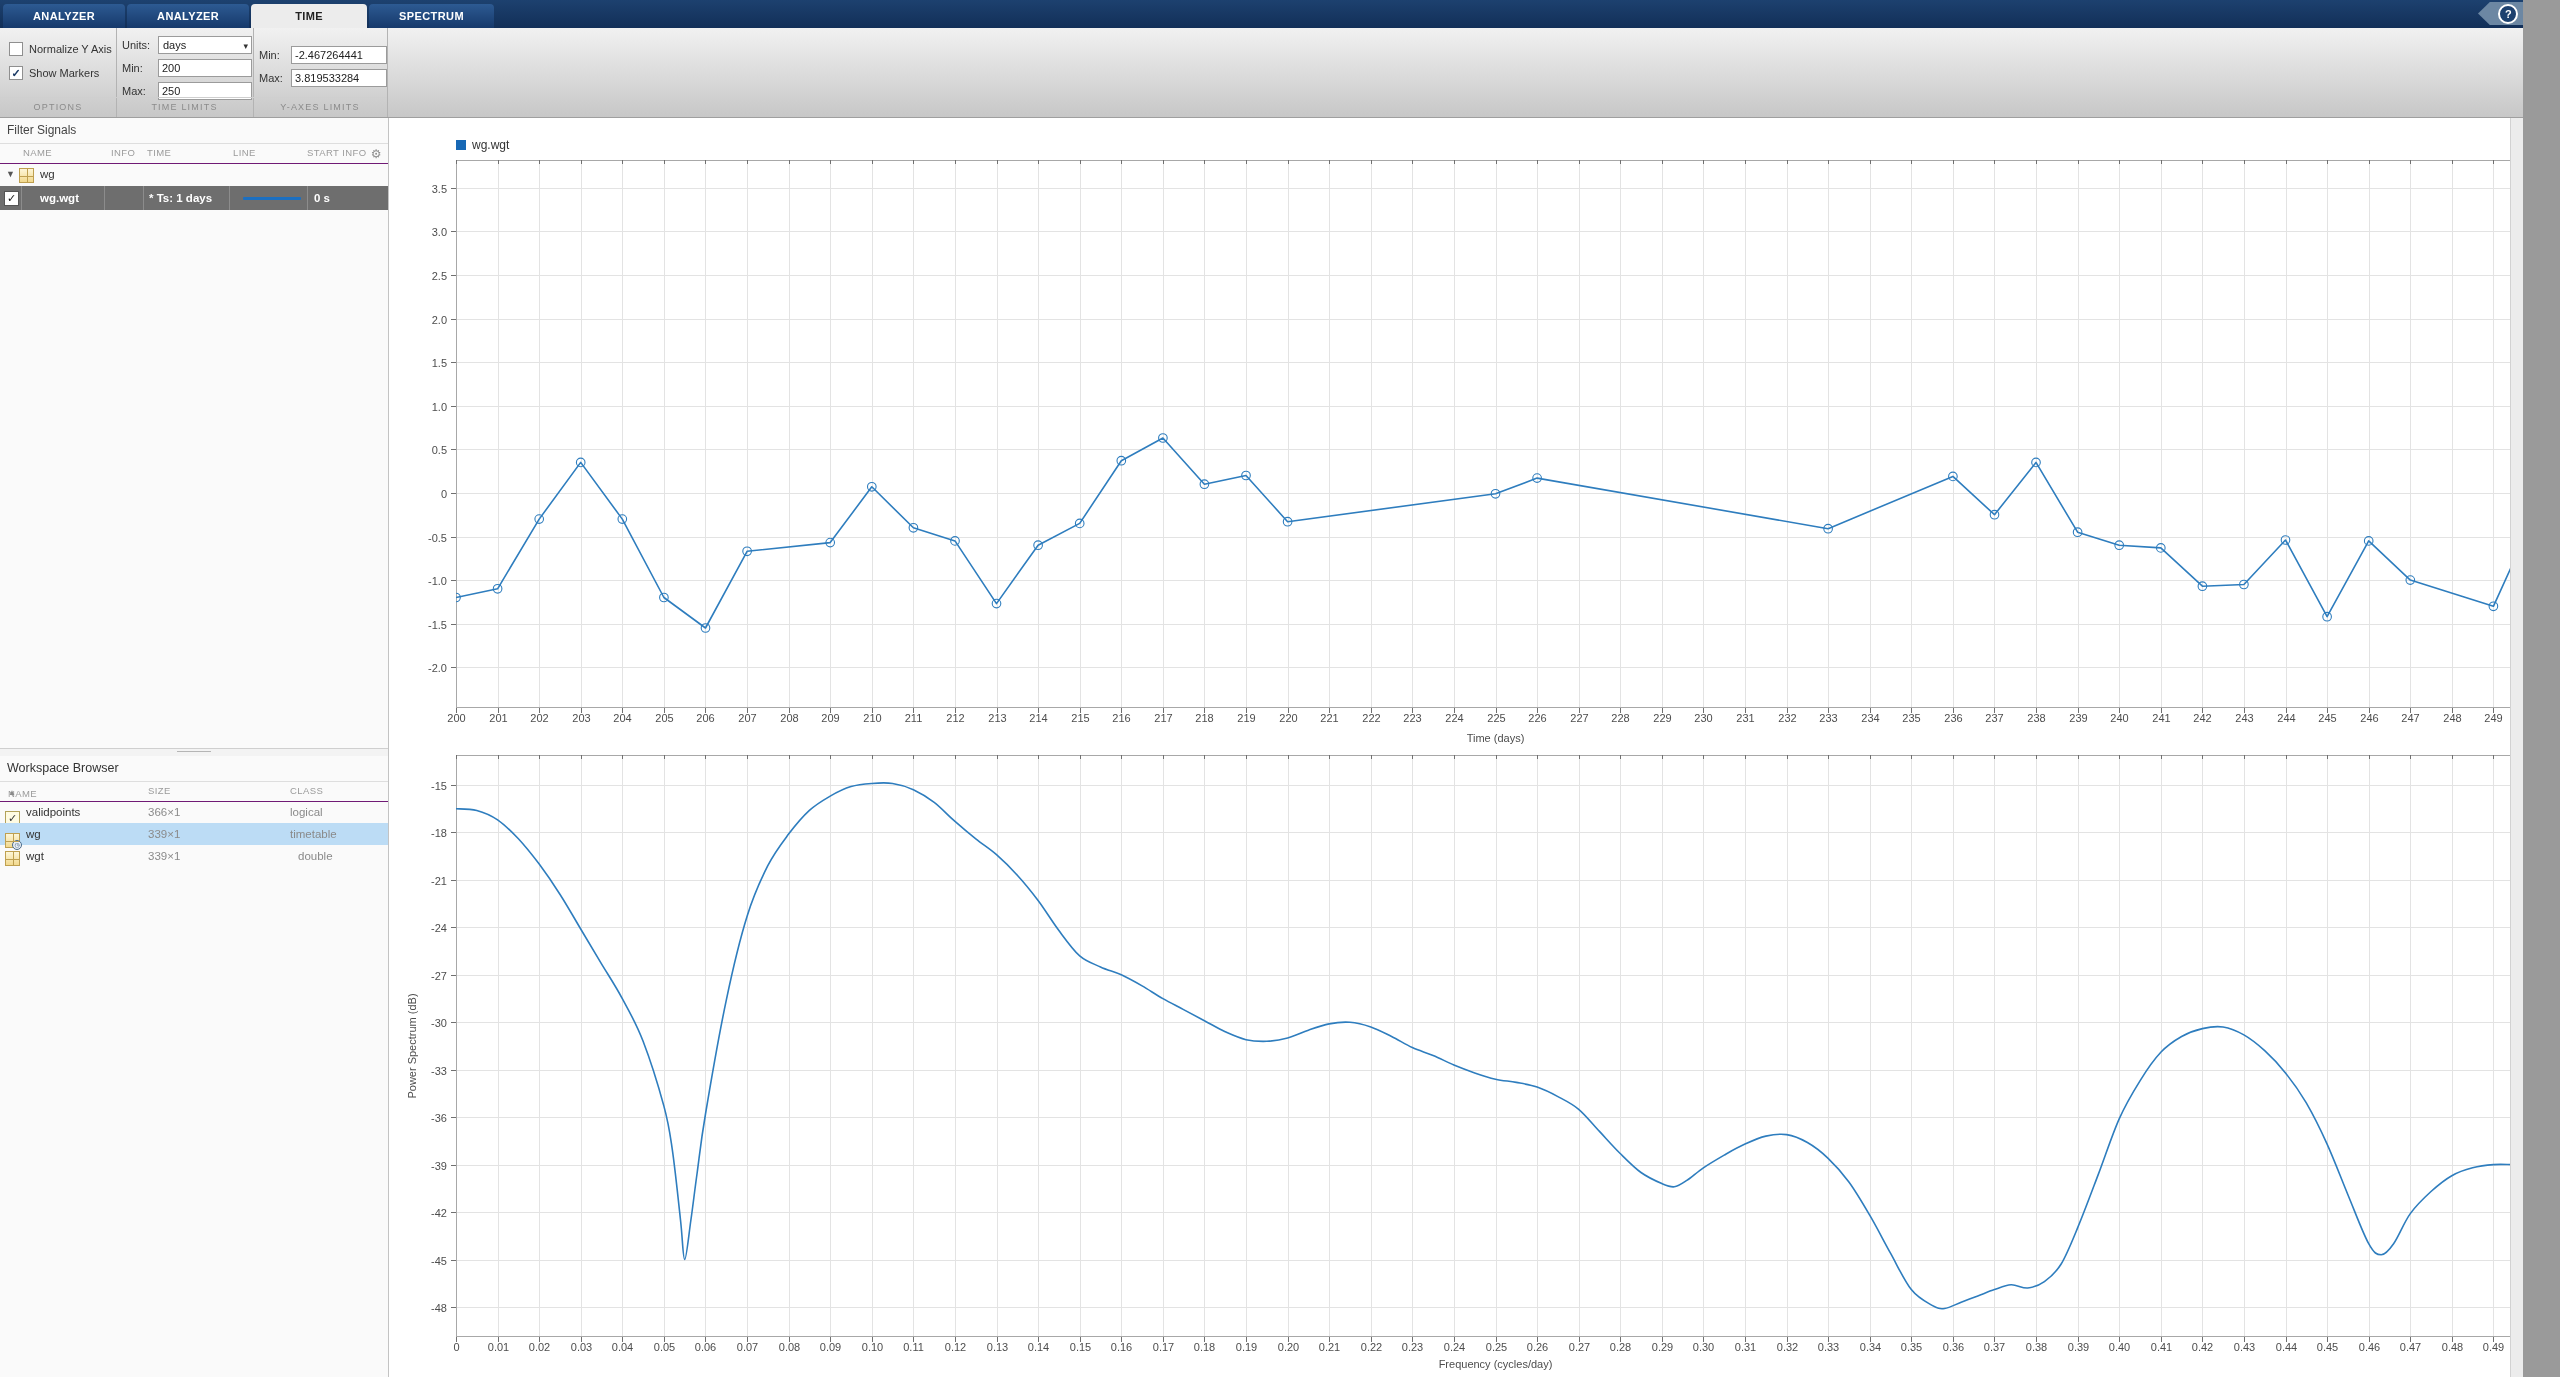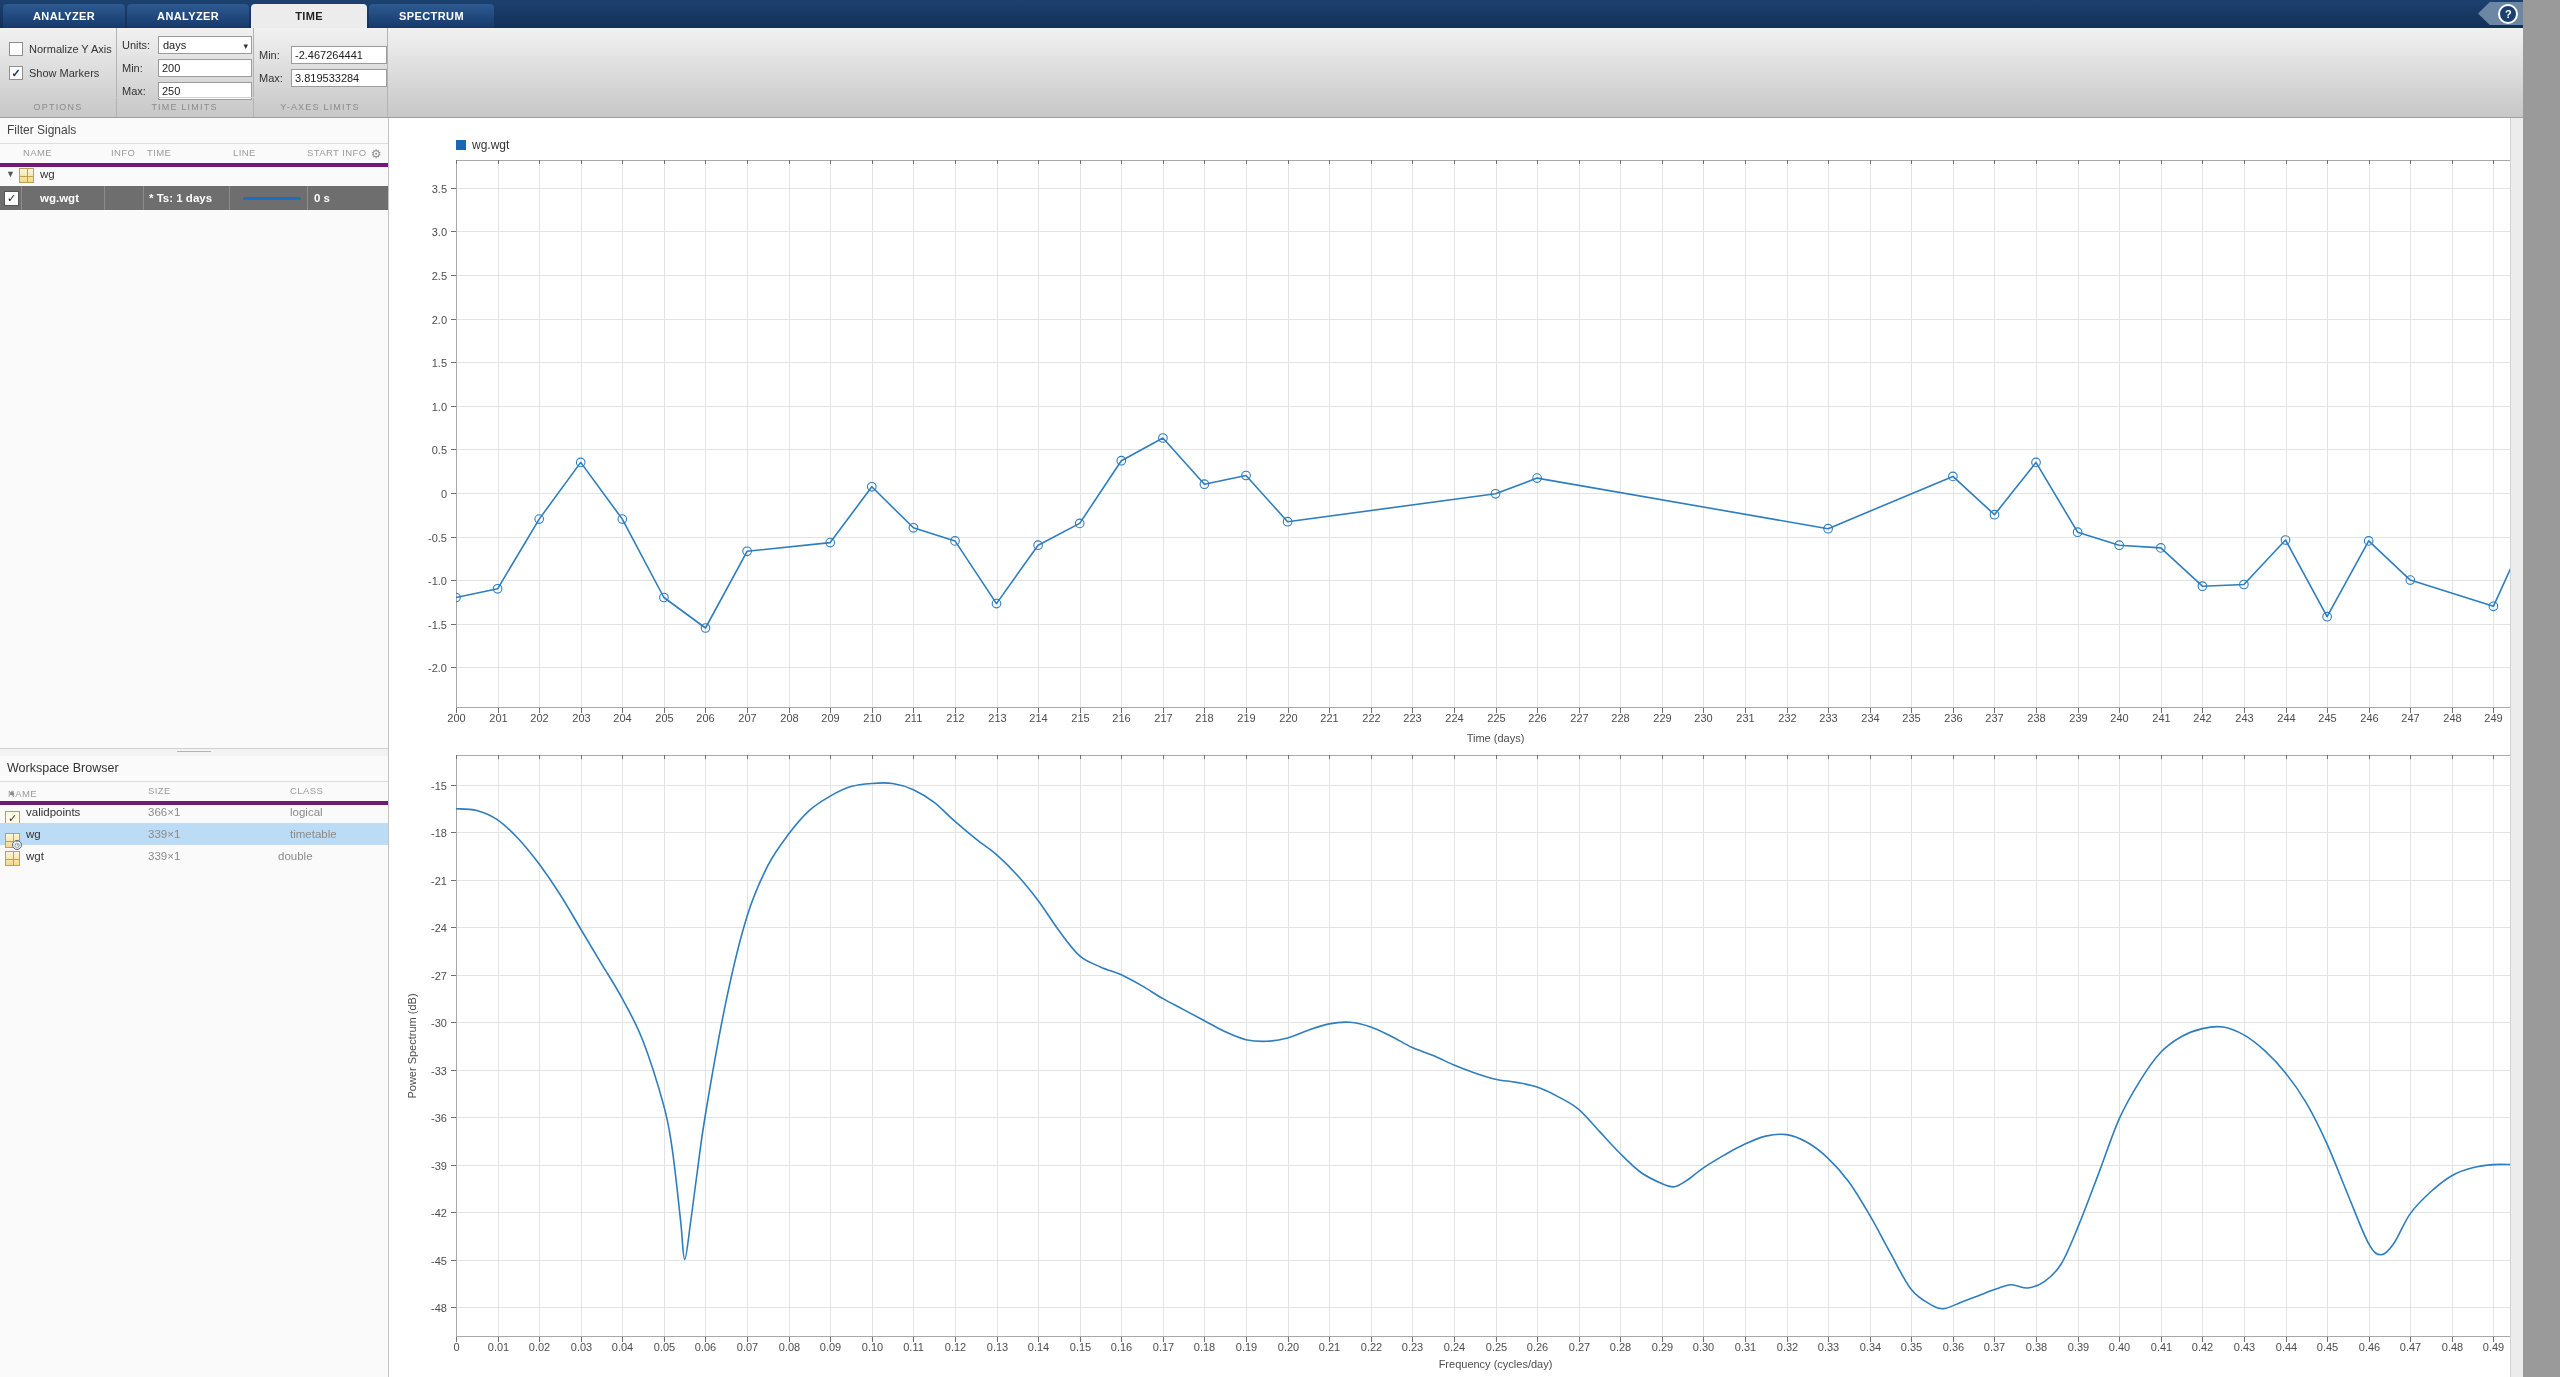--- a/index.html
+++ b/index.html
@@ -35,21 +35,21 @@
   .ts-select{position:relative;background:#fff;border:1px solid #9b9b9b;height:16px;font-size:11px;
              color:#222;padding:0 14px 0 4px;line-height:16px;}
   .ts-select .caret{position:absolute;right:3px;top:1px;font-size:9px;color:#333;}
   .ts-collapse{position:absolute;right:12px;bottom:6px;width:16px;color:#555;font-size:9px;
                text-align:center;line-height:8px;border-top:2px solid #555;cursor:default;}
   
   .left-panel{position:absolute;left:0;top:118px;width:388px;height:1259px;background:#fafafa;
               border-right:1px solid #c3c3c3;}
   .panel-title{position:absolute;left:0;right:0;height:25px;background:#fafafa;
                border-bottom:1px solid #dedede;font-size:12px;color:#444;line-height:25px;padding-left:7px;}
-  .grid-head{position:absolute;left:0;right:0;height:19px;border-bottom:4px solid #701a75;
+  .grid-head{position:absolute;left:0;right:0;height:19px;border-bottom:1px solid #701a75;
              font-size:9.5px;color:#9b9b9b;letter-spacing:.4px;}
   .grid-head span{position:absolute;top:3px;}
   .row{position:absolute;left:0;right:0;font-size:11.5px;color:#333;}
   .tri{font-size:9px;color:#555;}
   .icon-grid{display:inline-block;width:13px;height:13px;background:linear-gradient(#fdf6d8,#f2d98e);
              border:1px solid #bfa050;position:relative;vertical-align:-2px;}
   .icon-grid::before{content:"";position:absolute;left:50%;top:0;bottom:0;width:1px;background:#bfa050;}
   .icon-grid::after{content:"";position:absolute;top:50%;left:0;right:0;height:1px;background:#bfa050;}
   .icon-clock{position:absolute;right:-3px;bottom:-3px;width:8px;height:8px;border-radius:50%;
               background:#e8eef5;border:1px solid #4a6b8a;font-size:6px;line-height:8px;color:#274b6d;text-align:center;}
@@ -189,21 +189,21 @@
         <div class="ws-row ws-selected" style="top: 705px; line-height: 22px;">
           <span style="position:absolute;left:5px;top:4px;"><span class="icon-grid" style="top:4px;"><span class="icon-clock">◷</span></span></span>
           <span style="position:absolute;left:26px;">wg</span>
           <span class="sz" style="position:absolute;left:148px;">339×1</span>
           <span class="cls" style="position:absolute;left:290px;">timetable</span>
         </div>
         <div class="ws-row" style="top: 727px; line-height: 22px;">
           <span style="position:absolute;left:5px;top:4px;"><span class="icon-grid"></span></span>
           <span style="position:absolute;left:26px;">wgt</span>
           <span class="sz" style="position:absolute;left:148px;">339×1</span>
-          <span class="cls" style="position:absolute;left:278px;">double</span>
+          <span class="cls" style="position:absolute;left:298px;">double</span>
         </div>
       </div>
   </div>
 
   <div class="chart-panel">
     <svg id="chart0" width="2157" height="628" style="position:absolute;left:0;top:4px;">
         <rect x="67" y="38" width="2079" height="548" fill="#ffffff"></rect>
         <g stroke="#e3e3e3" stroke-width="1">
           <line x1="67.5" y1="38" x2="67.5" y2="586"></line>
           <line x1="109.5" y1="38" x2="109.5" y2="586"></line>

